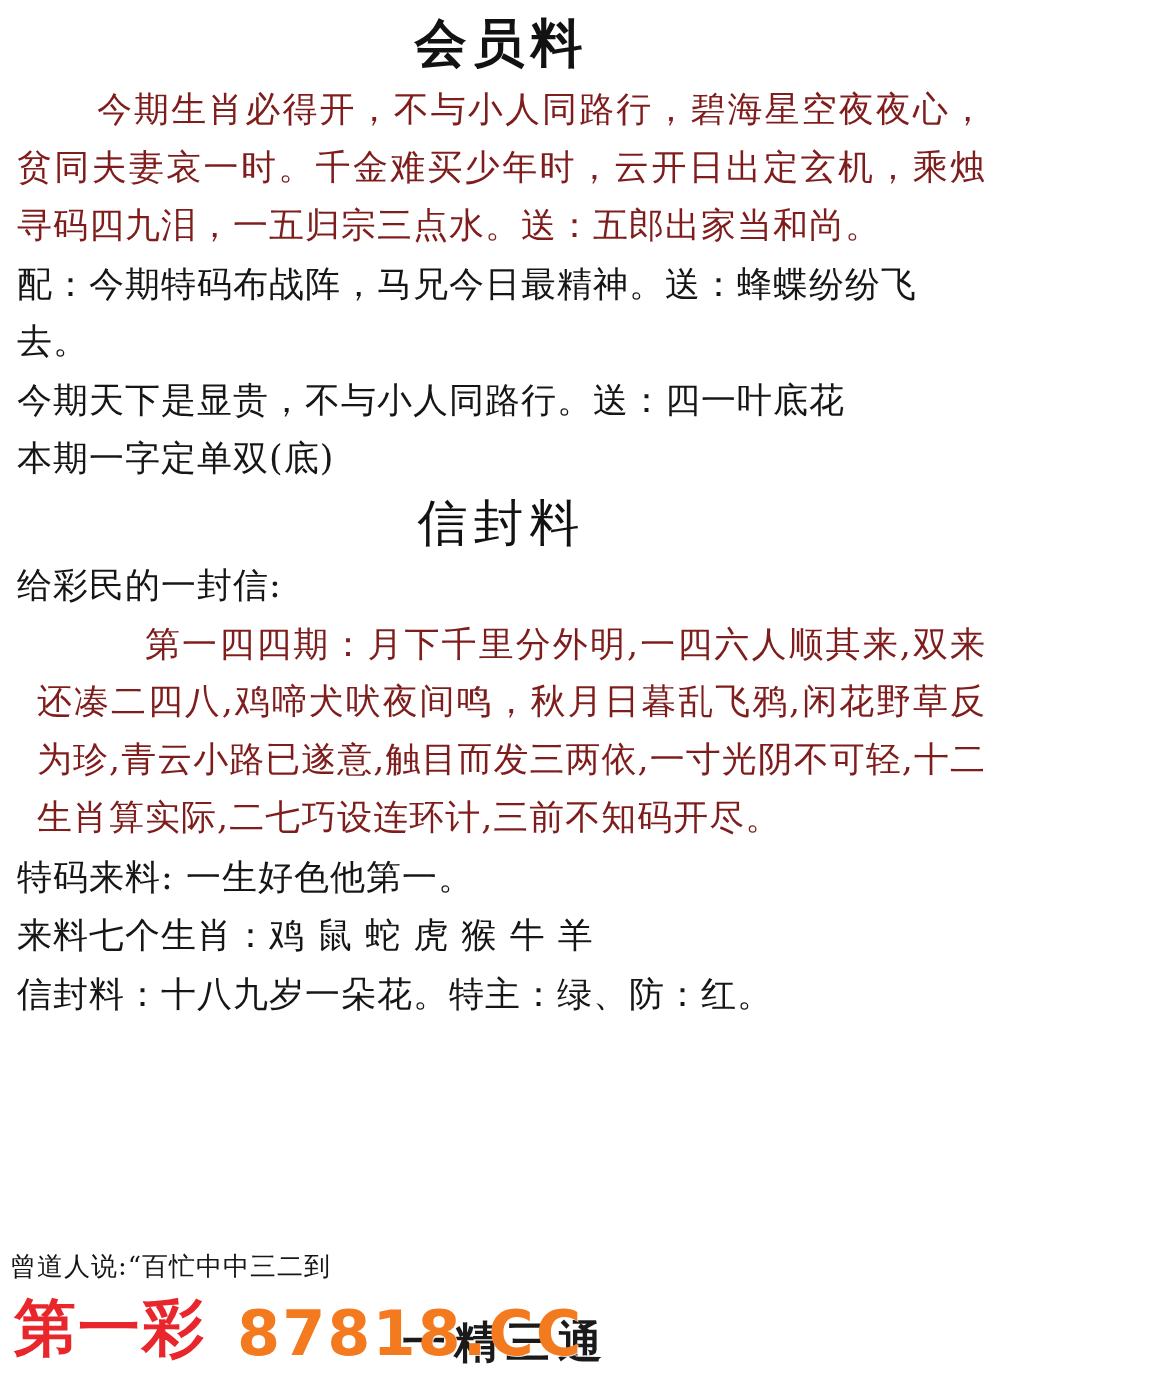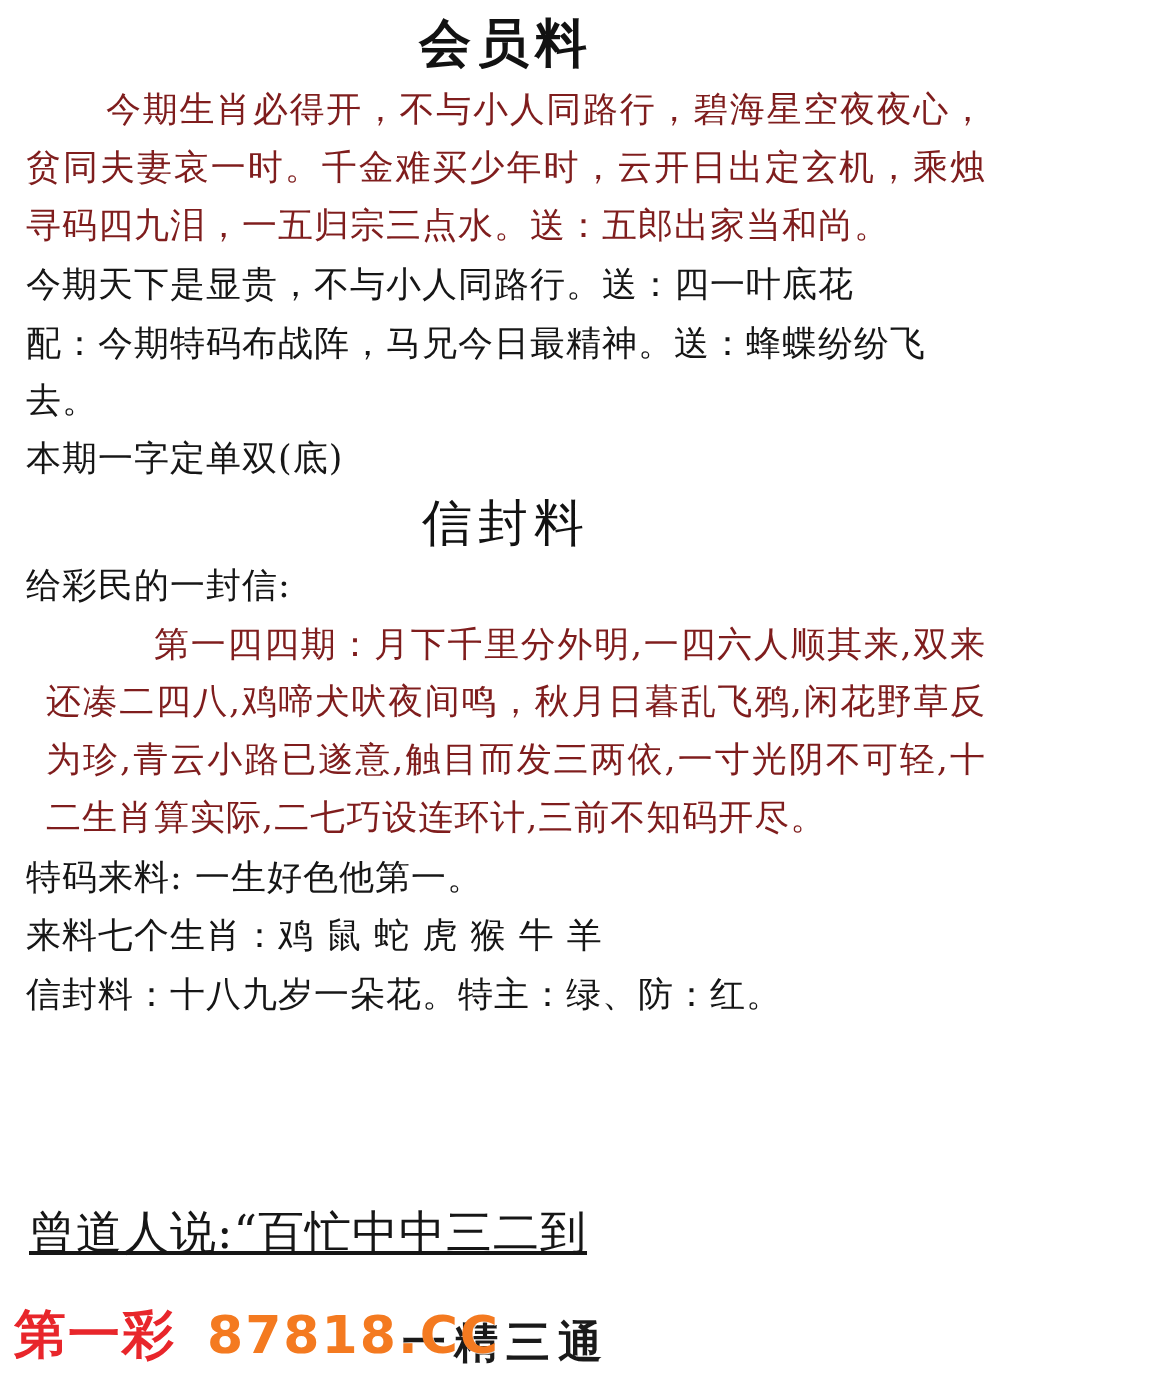--- a/index.html
+++ b/index.html
@@ -13,21 +13,21 @@
     position: relative;
     overflow: hidden;
     font-family: "DejaVu Serif", serif;
     color: #1a1a1a;
   }
   .page {
     position: relative;
     width: 1012px;
     height: 1388px;
     box-sizing: border-box;
-    padding: 8px 26px 0 26px;
+    padding: 8px 26px 0 17px;
   }
   .heading {
     text-align: center;
     font-weight: bold;
     font-size: 52px;
     letter-spacing: 6px;
     line-height: 1.25;
     margin: 2px 0 6px 0;
     color: #121212;
   }
@@ -60,24 +60,24 @@
     line-height: 1.62;
     letter-spacing: 1px;
     margin: 0 0 2px 0;
     color: #161616;
   }
   .watermark {
     position: absolute;
     left: 14px;
     bottom: 18px;
     display: flex;
-    align-items: center;
+    align-items: flex-end;
     font-family: "DejaVu Sans", sans-serif;
     font-weight: bold;
-    font-size: 52px;
+    font-size: 62px;
     letter-spacing: 2px;
     z-index: 5;
     white-space: nowrap;
   }
   .wm-red {
     color: #e8262b;
     text-shadow: 1px 1px 0 rgba(255,255,255,0.8);
   }
   .wm-orange {
     color: #f47a20;
@@ -91,41 +91,40 @@
     bottom: 16px;
     text-align: center;
     font-size: 44px;
     font-weight: bold;
     letter-spacing: 8px;
     color: #1a1a1a;
     z-index: 1;
   }
   .near-last {
     position: absolute;
-    left: 29px;
+    left: 10px;
     bottom: 78px;
-    font-size: 46px;
+    font-size: 26px;
     letter-spacing: 1px;
     color: #161616;
     z-index: 1;
-    text-decoration: underline;
   }
 </style>
 </head>
 <body>
 
 <div class="page">
 
   <h1 class="heading">会员料</h1>
 
   <p class="para indent">今期生肖必得开，不与小人同路行，碧海星空夜夜心，贫同夫妻哀一时。千金难买少年时，云开日出定玄机，乘烛寻码四九泪，一五归宗三点水。送：五郎出家当和尚。</p>
 
+  <p class="line">配：今期特码布战阵，马兄今日最精神。送：蜂蝶纷纷飞去。</p>
+
   <p class="line">今期天下是显贵，不与小人同路行。送：四一叶底花</p>
-
-  <p class="line">配：今期特码布战阵，马兄今日最精神。送：蜂蝶纷纷飞去。</p>
 
   <p class="line">本期一字定单双(底)</p>
 
   <h1 class="heading-2">信封料</h1>
 
   <p class="line">给彩民的一封信:</p>
 
   <p class="para indent-lg">第一四四期：月下千里分外明,一四六人顺其来,双来还凑二四八,鸡啼犬吠夜间鸣，秋月日暮乱飞鸦,闲花野草反为珍,青云小路已遂意,触目而发三两依,一寸光阴不可轻,十二生肖算实际,二七巧设连环计,三前不知码开尽。</p>
 
   <p class="line">特码来料: 一生好色他第一。</p>

